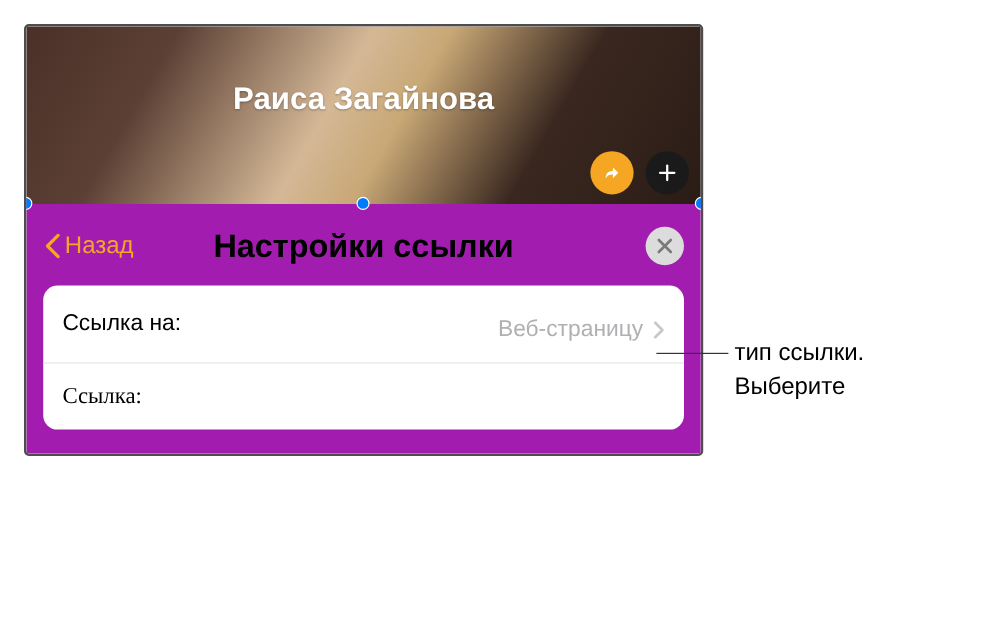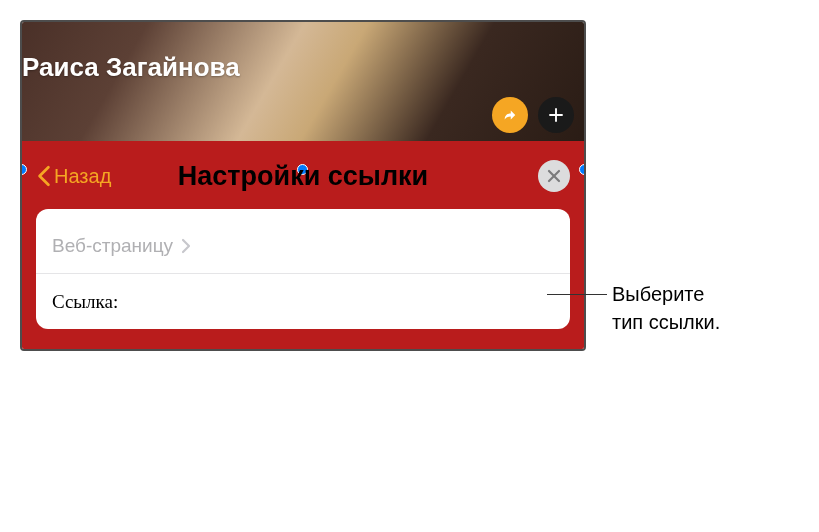--- a/index.html
+++ b/index.html
@@ -21,27 +21,27 @@
     }
     .phone-panel {
       width: 566px;
       border: 2px solid #4d4d4d;
       border-radius: 4px;
       overflow: hidden;
       background: #fff;
       position: relative;
     }
     .header-image {
-      height: 119px;
+      height: 148px;
       background: linear-gradient(120deg, #4a3028 0%, #5c4035 20%, #d4b896 45%, #c9a876 55%, #3a2820 75%, #2a1c15 100%);
       filter: blur(0.3px);
       position: relative;
       display: flex;
       align-items: center;
-      justify-content: flex-start;
+      justify-content: center;
     }
     .header-title {
       color: #fff;
       font-size: 26px;
       font-weight: bold;
       text-shadow: 0 1px 2px rgba(0,0,0,0.3);
       margin-top: -28px;
     }
     .header-actions {
       position: absolute;
@@ -76,21 +76,21 @@
       width: 11px;
       height: 11px;
       background: #007aff;
       border-radius: 50%;
       border: 1.5px solid #fff;
     }
     .sel-dot.left { left: -6px; top: -6px; }
     .sel-dot.center { left: 50%; margin-left: -6px; top: -6px; }
     .sel-dot.right { right: -6px; top: -6px; }
     .popover {
-      background: #b91c1c;
+      background: #a21caf;
       padding: 14px 14px 20px 14px;
     }
     .popover-header {
       display: flex;
       align-items: center;
       position: relative;
       height: 42px;
       margin-bottom: 12px;
     }
     .back-btn {
@@ -226,33 +226,34 @@
         <div class="close-btn">
           <svg width="14" height="14" viewBox="0 0 14 14" fill="none" stroke="#7a7a7c" stroke-width="2.2" stroke-linecap="round">
             <line x1="2" y1="2" x2="12" y2="12"></line>
             <line x1="12" y1="2" x2="2" y2="12"></line>
           </svg>
         </div>
       </div>
 
       <div class="settings-group">
         <div class="settings-row">
+          <div class="row-label">Ссылка на:</div>
           <div class="row-value">
             <span>Веб-страницу</span>
             <svg class="chevron-right" width="10" height="16" viewBox="0 0 10 16" fill="none" stroke="#c7c7cc" stroke-width="2.2" stroke-linecap="round" stroke-linejoin="round">
               <polyline points="2,2 8,8 2,14"></polyline>
             </svg>
           </div>
         </div>
         <div class="settings-row">
           <div class="row-label">Ссылка:</div>
         </div>
       </div>
 
     </div>
   </div>
 </div>
 
 <div class="callout-line"></div>
 <div class="callout">
+  <div>тип ссылки.</div>
   <div>Выберите</div>
-  <div>тип ссылки.</div>
 </div>
 
 </body></html>

